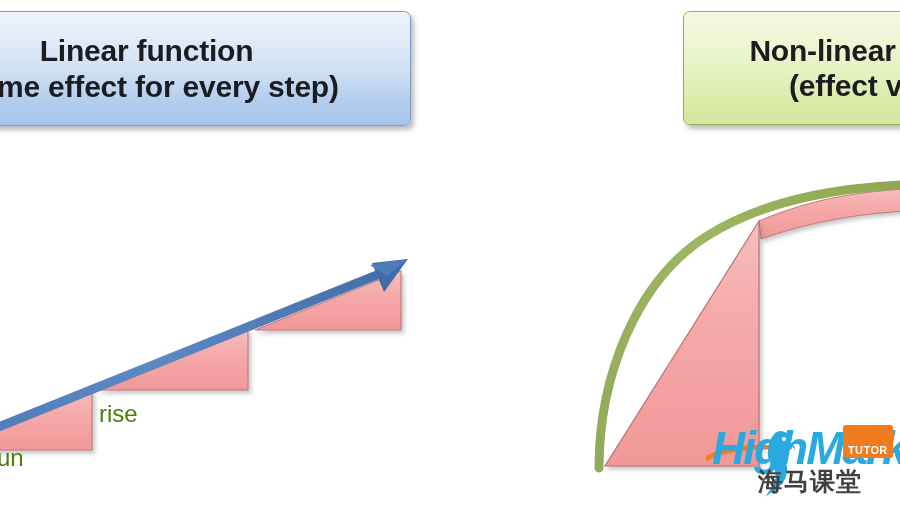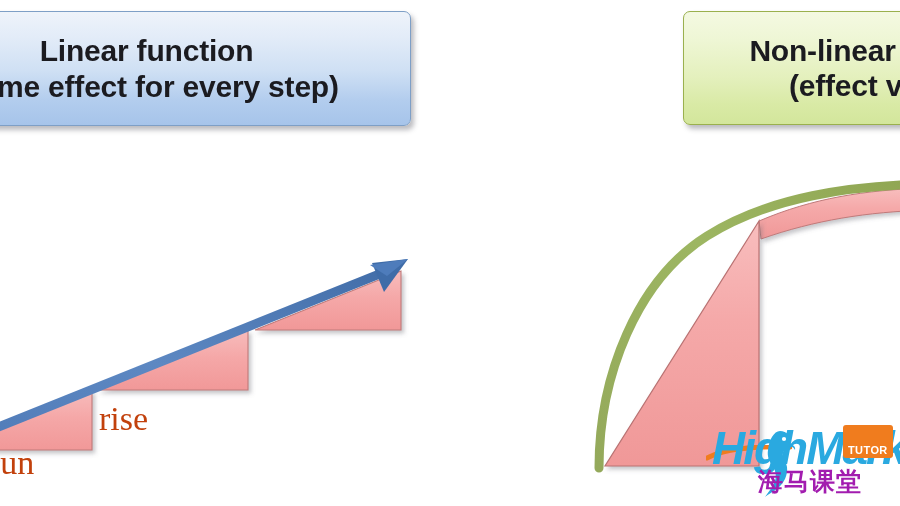--- a/index.html
+++ b/index.html
@@ -82,24 +82,24 @@
   .diagram {
     position: absolute;
     display: block;
   }
   #diagram-linear   { left: -60px; top: 235px; width: 480px; height: 271px; }
   #diagram-nonlinear{ left: 575px; top: 160px; width: 340px; height: 346px; }
 
   
   .diagram-label {
     position: absolute;
-    font-family: Liberation Serif, serif;
+    font-family: Liberation Sans, sans-serif;
     font-weight: 400;
-    font-size: 34px;
-    color: #c2410c;
+    font-size: 24px;
+    color: #4d7c0f;
     white-space: nowrap;
   }
   #label-rise { left: 99px; top: 400px; }
   #label-run  { left: -11px; top: 444px; }
 
   
   #watermark {
     position: absolute;
     left: 712px;
     top: 421px;
@@ -141,21 +141,21 @@
     white-space: nowrap;
   }
   #watermark .wm-cn {
     position: absolute;
     left: 46px;
     top: 44px;
     font-family: "DejaVu Sans", sans-serif;
     font-weight: 700;
     font-size: 25px;
     letter-spacing: 1px;
-    color: #a21caf;
+    color: #404040;
     white-space: nowrap;
   }
   #watermark .wm-seahorse {
     position: absolute;
     left: 48px;
     top: 6px;
     width: 38px;
     height: 72px;
   }
 </style>

